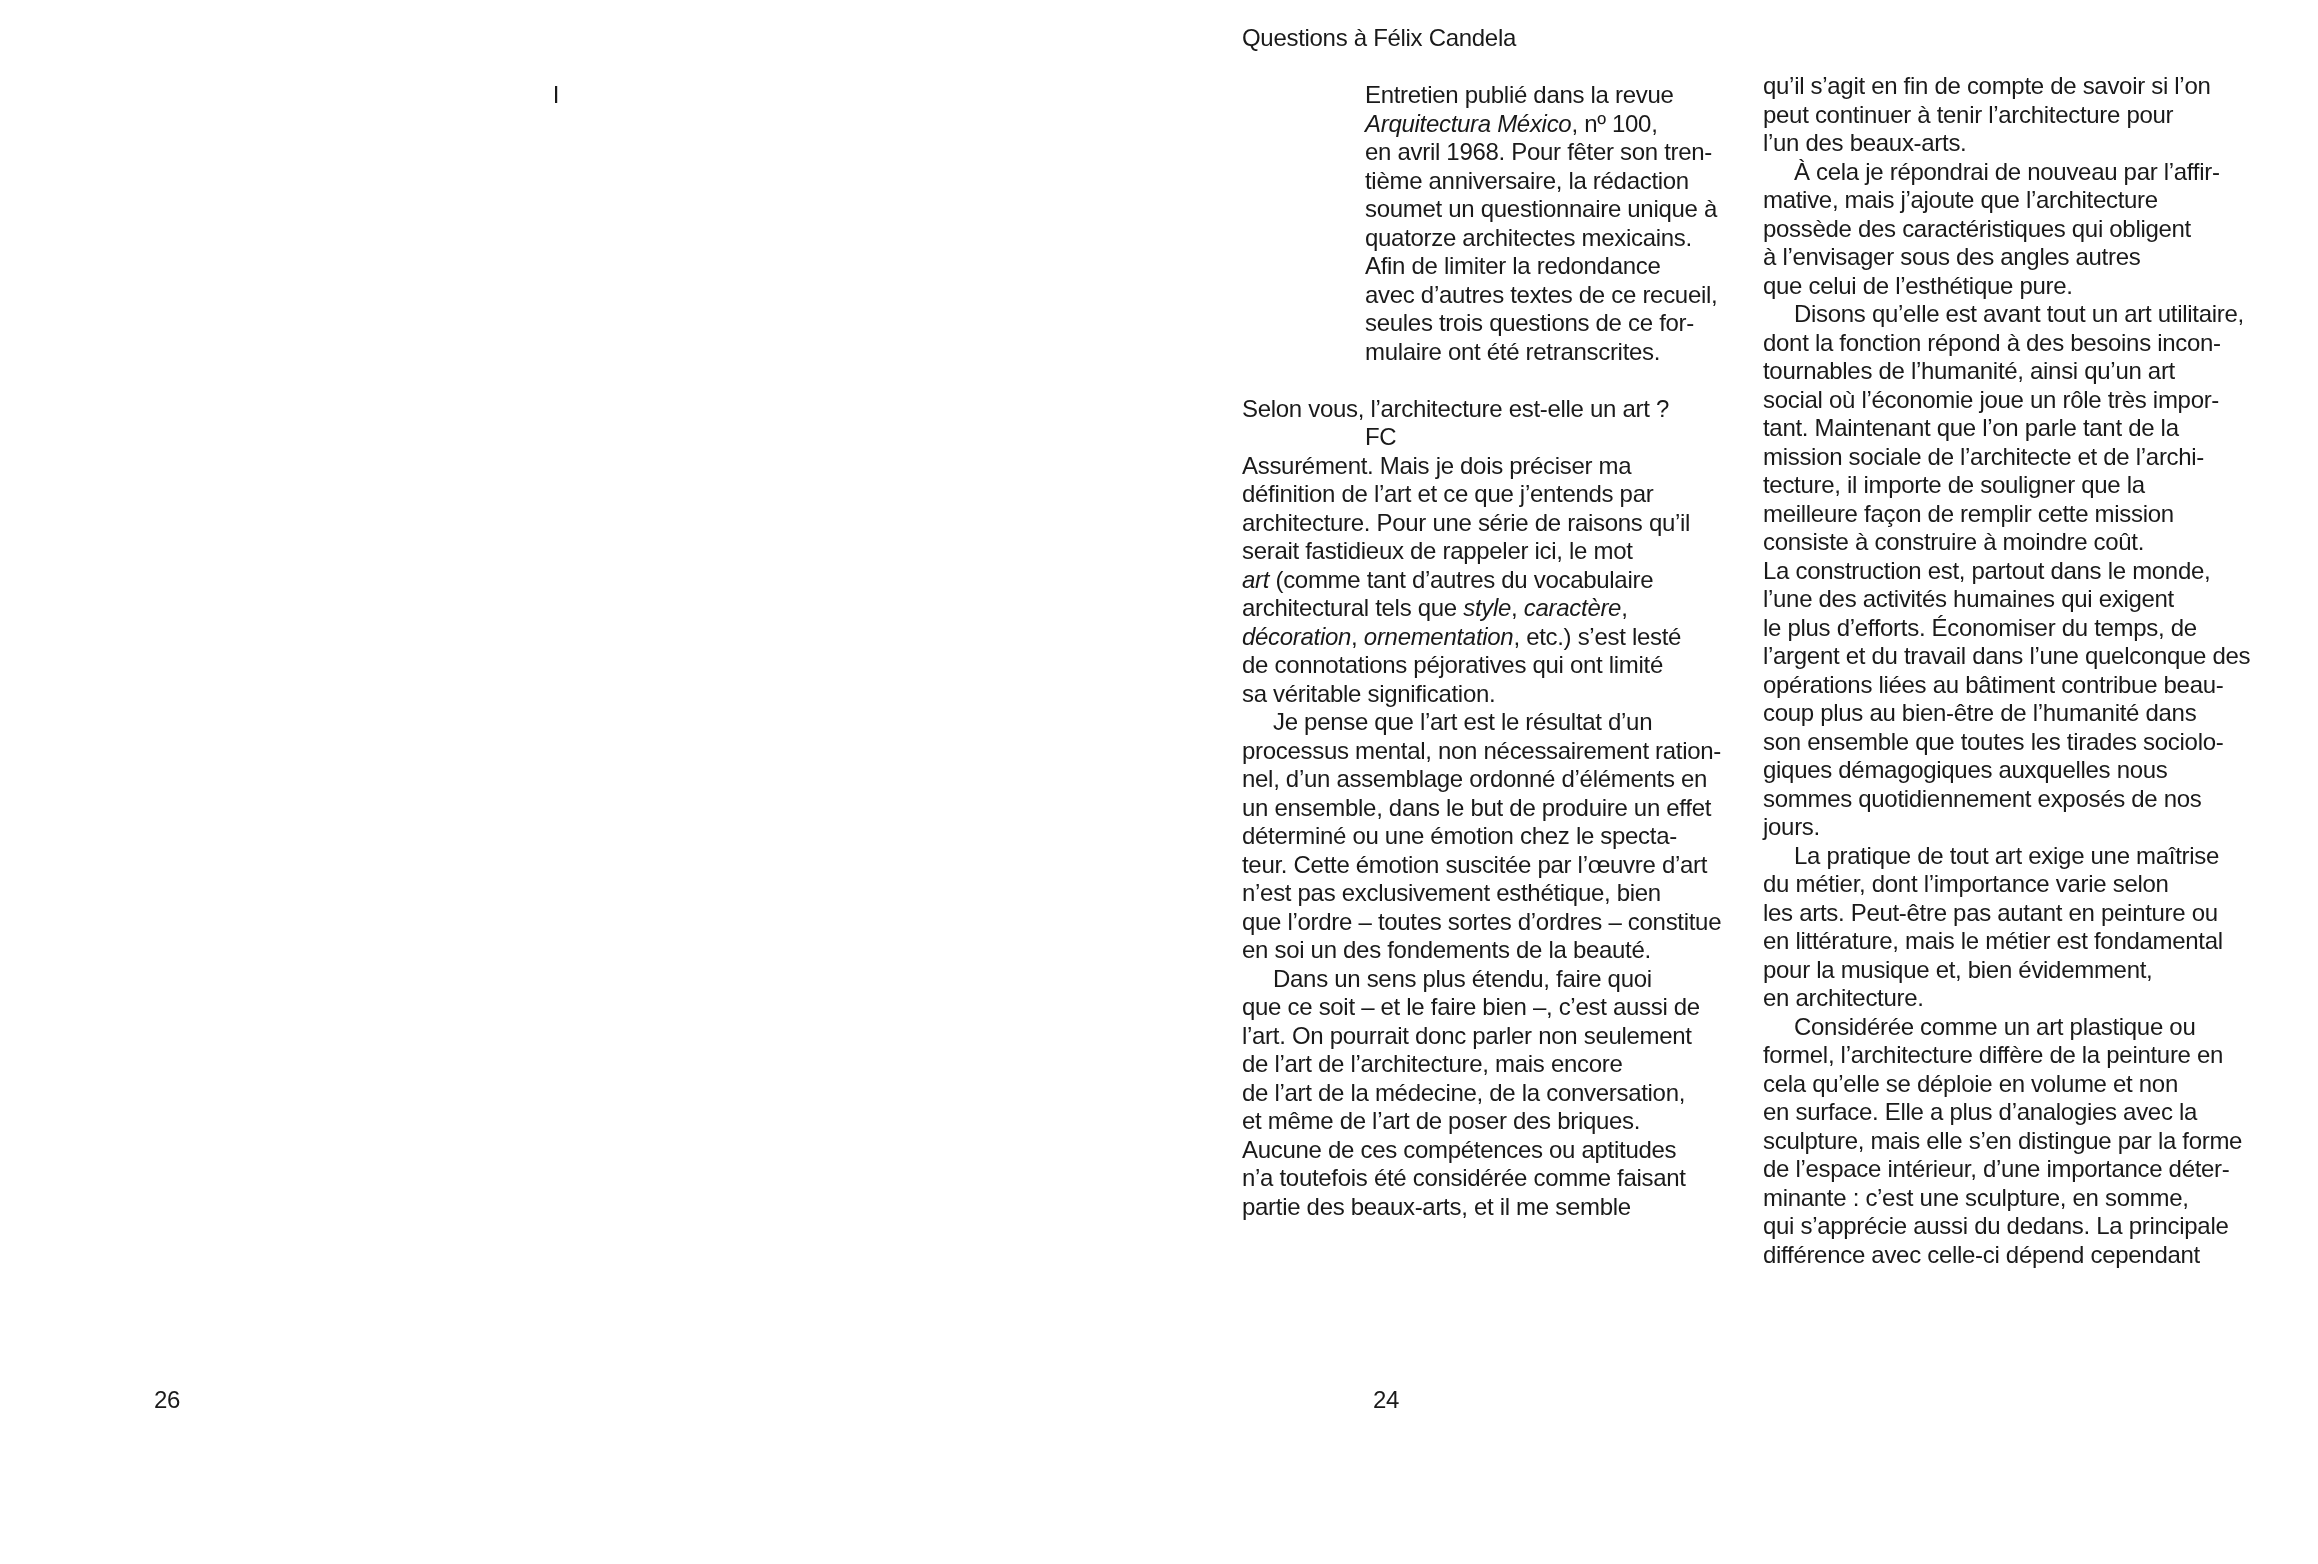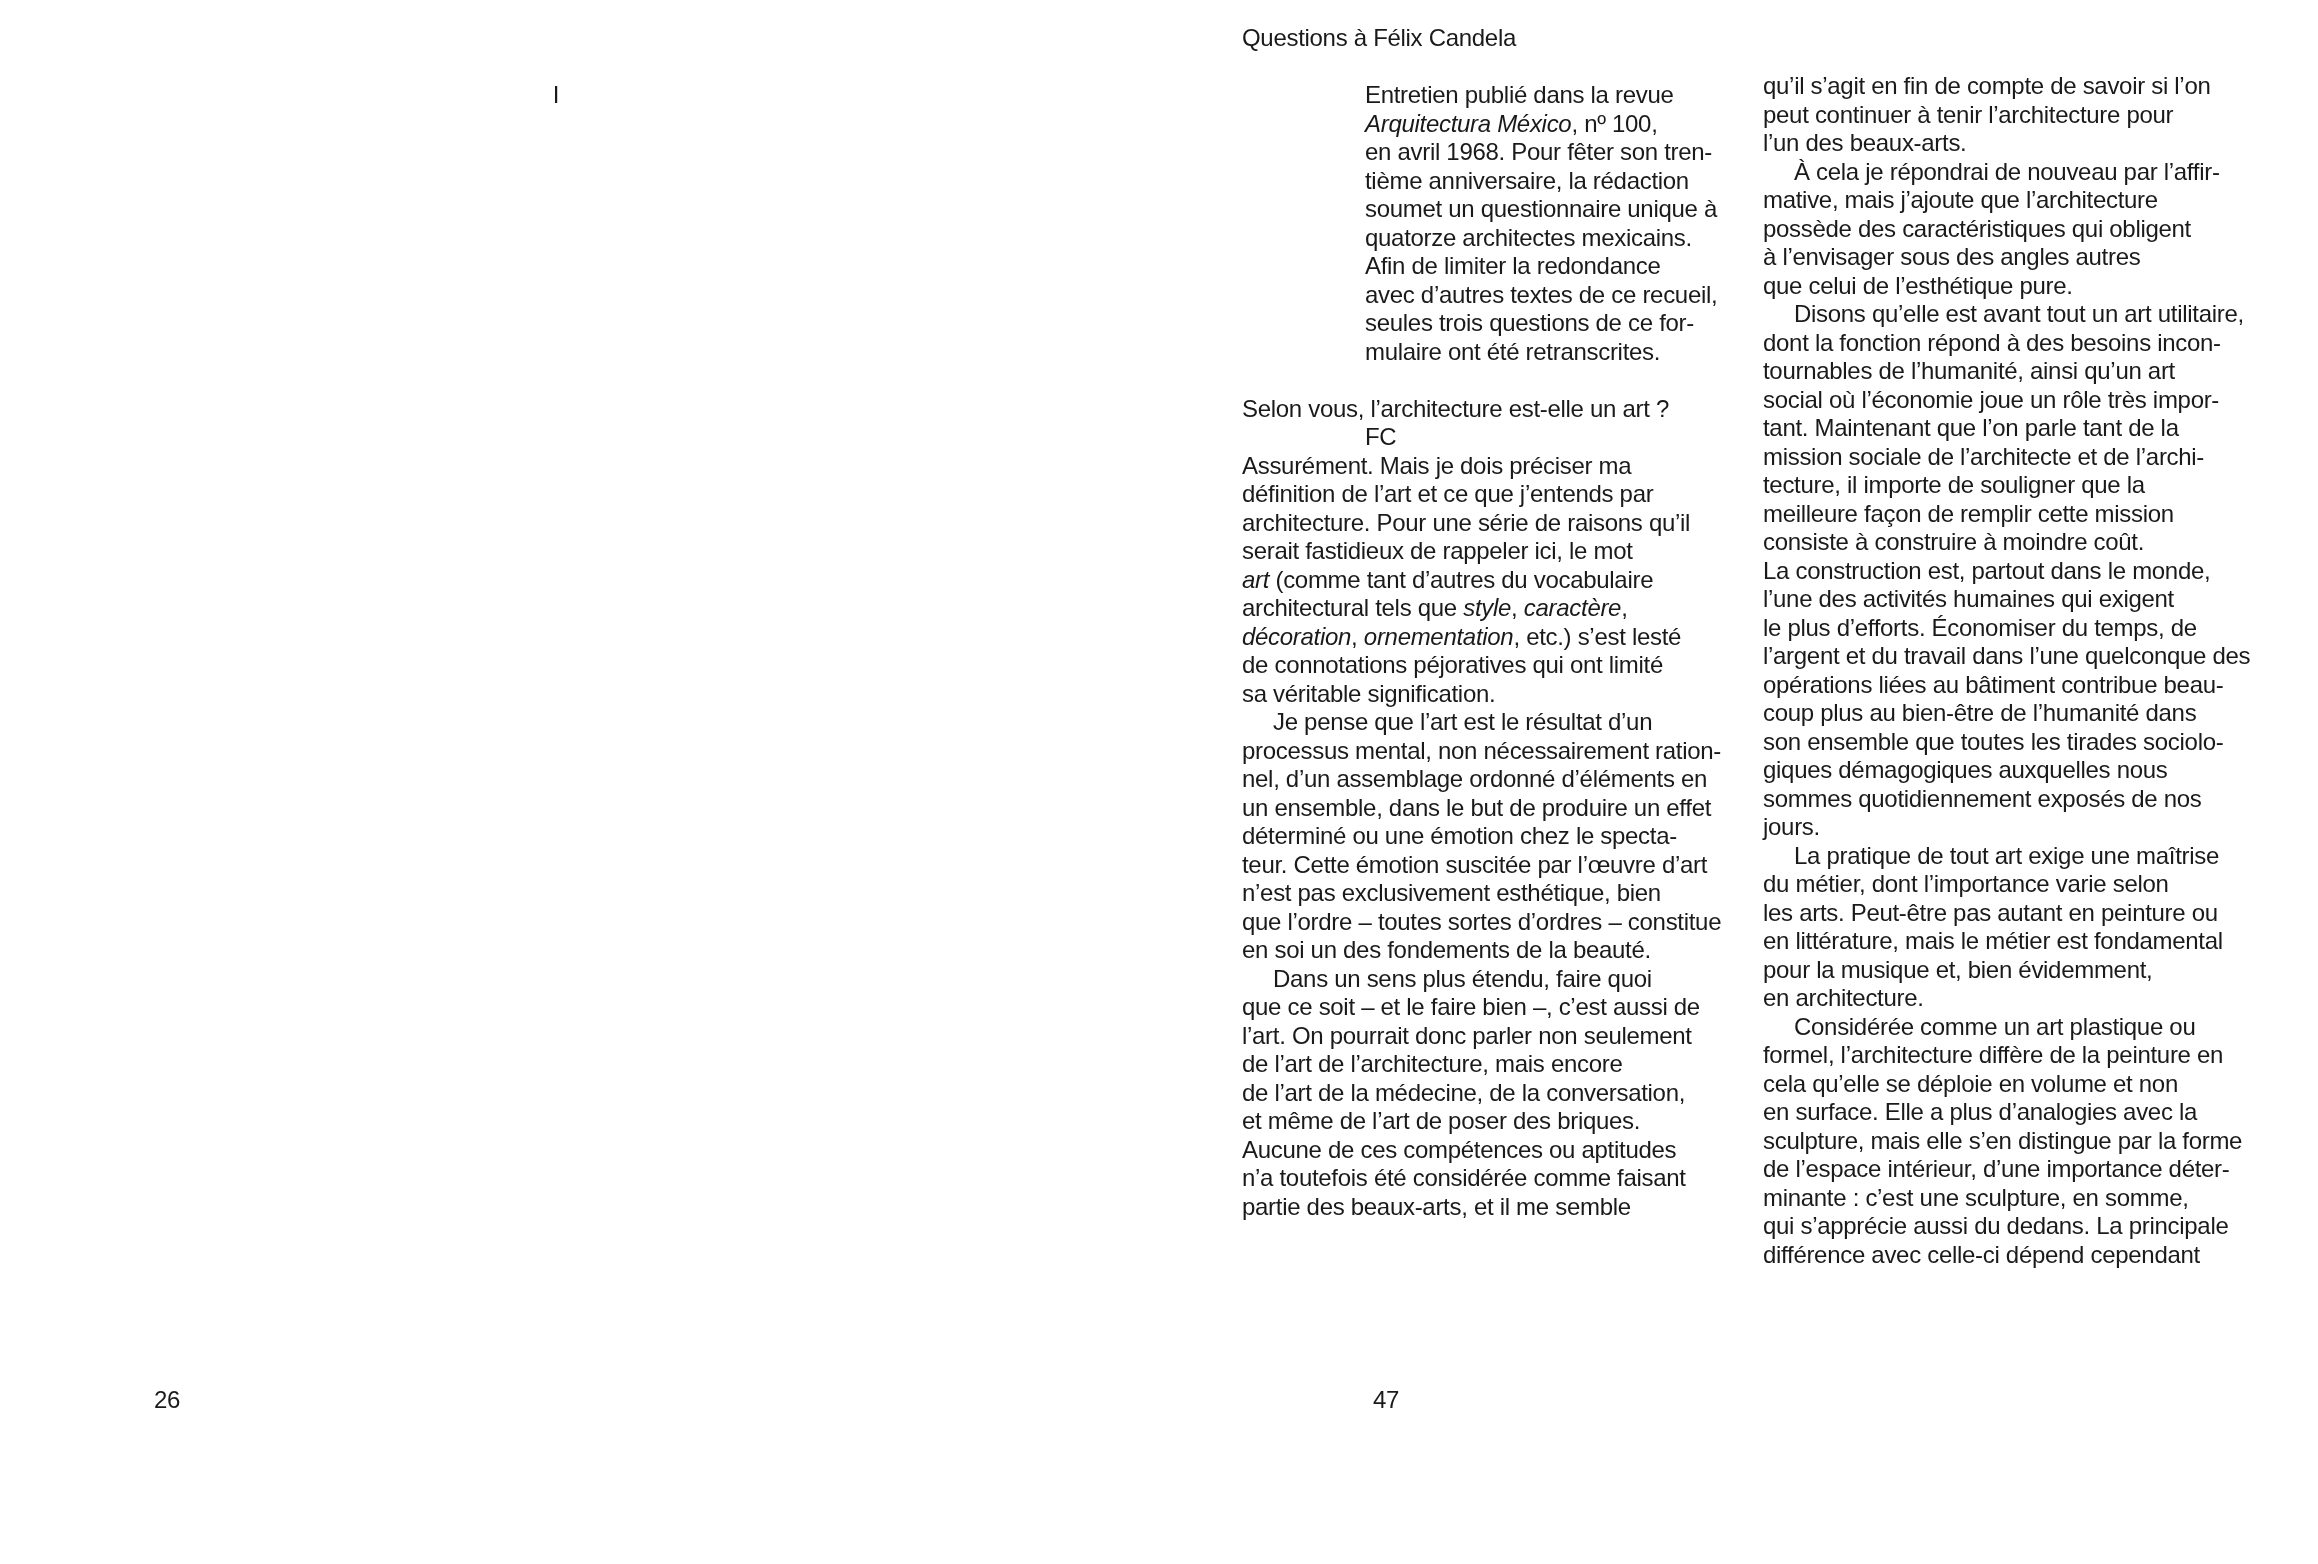--- a/index.html
+++ b/index.html
@@ -31,16 +31,16 @@
 
 <div class="spread">
   <div class="page page-left">
     <div class="txt section-number">I</div>
     <div class="txt folio folio-left">26</div>
   </div>
 
   <div class="page page-right">
     <div class="txt col col-left" id="col-0"><span class="line"><span>Questions à Félix Candela</span></span><span class="line blank"></span><span class="line block"><span>Entretien publié dans la revue</span></span><span class="line block"><span class="it">Arquitectura México</span><span>, nº 100,</span></span><span class="line block"><span>en avril 1968. Pour fêter son tren-</span></span><span class="line block"><span>tième anniversaire, la rédaction</span></span><span class="line block"><span>soumet un questionnaire unique à</span></span><span class="line block"><span>quatorze architectes mexicains.</span></span><span class="line block"><span>Afin de limiter la redondance</span></span><span class="line block"><span>avec d’autres textes de ce recueil,</span></span><span class="line block"><span>seules trois questions de ce for-</span></span><span class="line block"><span>mulaire ont été retranscrites.</span></span><span class="line blank"></span><span class="line"><span>Selon vous, l’architecture est-elle un art ?</span></span><span class="line block"><span>FC</span></span><span class="line"><span>Assurément. Mais je dois préciser ma</span></span><span class="line"><span>définition de l’art et ce que j’entends par</span></span><span class="line"><span>architecture. Pour une série de raisons qu’il</span></span><span class="line"><span>serait fastidieux de rappeler ici, le mot</span></span><span class="line"><span class="it">art</span><span> (comme tant d’autres du vocabulaire</span></span><span class="line"><span>architectural tels que </span><span class="it">style</span><span>, </span><span class="it">caractère</span><span>,</span></span><span class="line"><span class="it">décoration</span><span>, </span><span class="it">ornementation</span><span>, etc.) s’est lesté</span></span><span class="line"><span>de connotations péjoratives qui ont limité</span></span><span class="line"><span>sa véritable signification.</span></span><span class="line indent"><span>Je pense que l’art est le résultat d’un</span></span><span class="line"><span>processus mental, non nécessairement ration-</span></span><span class="line"><span>nel, d’un assemblage ordonné d’éléments en</span></span><span class="line"><span>un ensemble, dans le but de produire un effet</span></span><span class="line"><span>déterminé ou une émotion chez le specta-</span></span><span class="line"><span>teur. Cette émotion suscitée par l’œuvre d’art</span></span><span class="line"><span>n’est pas exclusivement esthétique, bien</span></span><span class="line"><span>que l’ordre – toutes sortes d’ordres – constitue</span></span><span class="line"><span>en soi un des fondements de la beauté.</span></span><span class="line indent"><span>Dans un sens plus étendu, faire quoi</span></span><span class="line"><span>que ce soit – et le faire bien –, c’est aussi de</span></span><span class="line"><span>l’art. On pourrait donc parler non seulement</span></span><span class="line"><span>de l’art de l’architecture, mais encore</span></span><span class="line"><span>de l’art de la médecine, de la conversation,</span></span><span class="line"><span>et même de l’art de poser des briques.</span></span><span class="line"><span>Aucune de ces compétences ou aptitudes</span></span><span class="line"><span>n’a toutefois été considérée comme faisant</span></span><span class="line"><span>partie des beaux-arts, et il me semble</span></span></div>
     <div class="txt col col-right" id="col-1"><span class="line"><span>qu’il s’agit en fin de compte de savoir si l’on</span></span><span class="line"><span>peut continuer à tenir l’architecture pour</span></span><span class="line"><span>l’un des beaux-arts.</span></span><span class="line indent"><span>À cela je répondrai de nouveau par l’affir-</span></span><span class="line"><span>mative, mais j’ajoute que l’architecture</span></span><span class="line"><span>possède des caractéristiques qui obligent</span></span><span class="line"><span>à l’envisager sous des angles autres</span></span><span class="line"><span>que celui de l’esthétique pure.</span></span><span class="line indent"><span>Disons qu’elle est avant tout un art utilitaire,</span></span><span class="line"><span>dont la fonction répond à des besoins incon-</span></span><span class="line"><span>tournables de l’humanité, ainsi qu’un art</span></span><span class="line"><span>social où l’économie joue un rôle très impor-</span></span><span class="line"><span>tant. Maintenant que l’on parle tant de la</span></span><span class="line"><span>mission sociale de l’architecte et de l’archi-</span></span><span class="line"><span>tecture, il importe de souligner que la</span></span><span class="line"><span>meilleure façon de remplir cette mission</span></span><span class="line"><span>consiste à construire à moindre coût.</span></span><span class="line"><span>La construction est, partout dans le monde,</span></span><span class="line"><span>l’une des activités humaines qui exigent</span></span><span class="line"><span>le plus d’efforts. Économiser du temps, de</span></span><span class="line"><span>l’argent et du travail dans l’une quelconque des</span></span><span class="line"><span>opérations liées au bâtiment contribue beau-</span></span><span class="line"><span>coup plus au bien-être de l’humanité dans</span></span><span class="line"><span>son ensemble que toutes les tirades sociolo-</span></span><span class="line"><span>giques démagogiques auxquelles nous</span></span><span class="line"><span>sommes quotidiennement exposés de nos</span></span><span class="line"><span>jours.</span></span><span class="line indent"><span>La pratique de tout art exige une maîtrise</span></span><span class="line"><span>du métier, dont l’importance varie selon</span></span><span class="line"><span>les arts. Peut-être pas autant en peinture ou</span></span><span class="line"><span>en littérature, mais le métier est fondamental</span></span><span class="line"><span>pour la musique et, bien évidemment,</span></span><span class="line"><span>en architecture.</span></span><span class="line indent"><span>Considérée comme un art plastique ou</span></span><span class="line"><span>formel, l’architecture diffère de la peinture en</span></span><span class="line"><span>cela qu’elle se déploie en volume et non</span></span><span class="line"><span>en surface. Elle a plus d’analogies avec la</span></span><span class="line"><span>sculpture, mais elle s’en distingue par la forme</span></span><span class="line"><span>de l’espace intérieur, d’une importance déter-</span></span><span class="line"><span>minante : c’est une sculpture, en somme,</span></span><span class="line"><span>qui s’apprécie aussi du dedans. La principale</span></span><span class="line"><span>différence avec celle-ci dépend cependant</span></span></div>
-    <div class="txt folio folio-right">47</div>
+    <div class="txt folio folio-right">24</div>
   </div>
 </div>
 
 
 </body></html>

